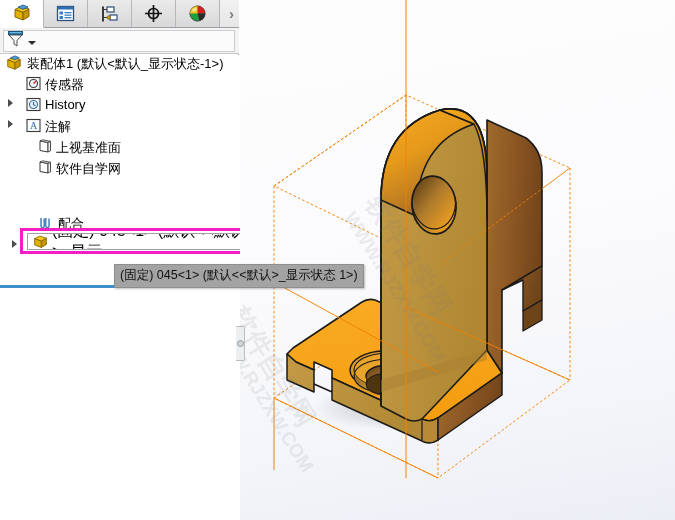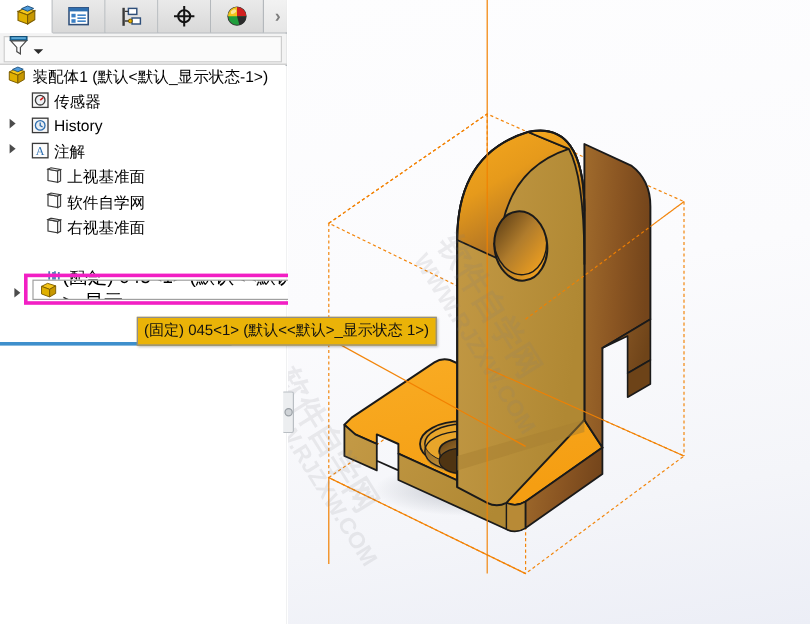--- a/index.html
+++ b/index.html
@@ -97,21 +97,21 @@
   .sel-row{
     position:absolute;left:27px;top:233px;width:220px;height:17px;
     border:1px solid #a0a0a0;background:#ffffff;box-sizing:border-box;
     display:flex;align-items:center;overflow:hidden;
   }
   .sel-row .lbl{margin-left:3px;}
 
   
   .tooltip{
     position:absolute;left:114px;top:264px;
-    background:#eab308;border:1px solid #8e8e8e;
+    background:#a3a3a3;border:1px solid #8e8e8e;
     padding:2px 5px 3px 5px;
     font-size:12.5px;color:#111;white-space:nowrap;
     box-shadow:1px 1px 2px rgba(0,0,0,0.25);
     z-index:40;
   }
 
   
   .drop-line{
     position:absolute;left:0;top:285px;width:193px;height:3px;
     background:#3e8fcc;
@@ -303,38 +303,27 @@
         <span class="ico" style="margin-left:21px;">
           <svg width="14" height="15" viewBox="0 0 14 15">
             <path d="M2 2 L10 3.5 L10 13 L2 11.5 Z" fill="#ffffff" stroke="#3a3a3a" stroke-width="1"></path>
             <path d="M2 2 L4.5 0.8 L12.5 2.3 L10 3.5 Z" fill="#f2f2f2" stroke="#3a3a3a" stroke-width="0.9"></path>
             <path d="M10 3.5 L12.5 2.3 L12.5 11.8 L10 13 Z" fill="#ededed" stroke="#3a3a3a" stroke-width="0.9"></path>
           </svg>
         </span>
         <span class="lbl">软件自学网</span>
       </div>
 
-      <div class="row">
-        <span class="arrow"></span>
-        <span class="ico" style="margin-left:21px;">
-          <svg width="14" height="15" viewBox="0 0 14 15">
-            <path d="M2 2 L10 3.5 L10 13 L2 11.5 Z" fill="#ffffff" stroke="#3a3a3a" stroke-width="1"></path>
-            <path d="M2 2 L4.5 0.8 L12.5 2.3 L10 3.5 Z" fill="#f2f2f2" stroke="#3a3a3a" stroke-width="0.9"></path>
-            <path d="M10 3.5 L12.5 2.3 L12.5 11.8 L10 13 Z" fill="#ededed" stroke="#3a3a3a" stroke-width="0.9"></path>
-          </svg>
-        </span>
-        <span class="lbl">右视基准面</span>
-      </div>
 
 
       <div class="row" style="visibility:hidden;">
           <span class="arrow"></span>
         </div>
 
-      <div class="row" style="margin-top:0;">
+      <div class="row" style="margin-top:13px;">
         <span class="arrow"></span>
         <span class="ico" style="margin-left:21px;">
           <svg width="16" height="15" viewBox="0 0 16 15">
             <path d="M3 3 L3 11 A1.6 1.6 0 0 0 6.2 11 L6.2 3.6" fill="none" stroke="#4a7fb5" stroke-width="1.5"></path>
             <path d="M7.8 3 L7.8 11 A1.6 1.6 0 0 0 11 11 L11 3.6" fill="none" stroke="#4a7fb5" stroke-width="1.5"></path>
           </svg>
         </span>
         <span class="lbl">配合</span>
       </div>
 

